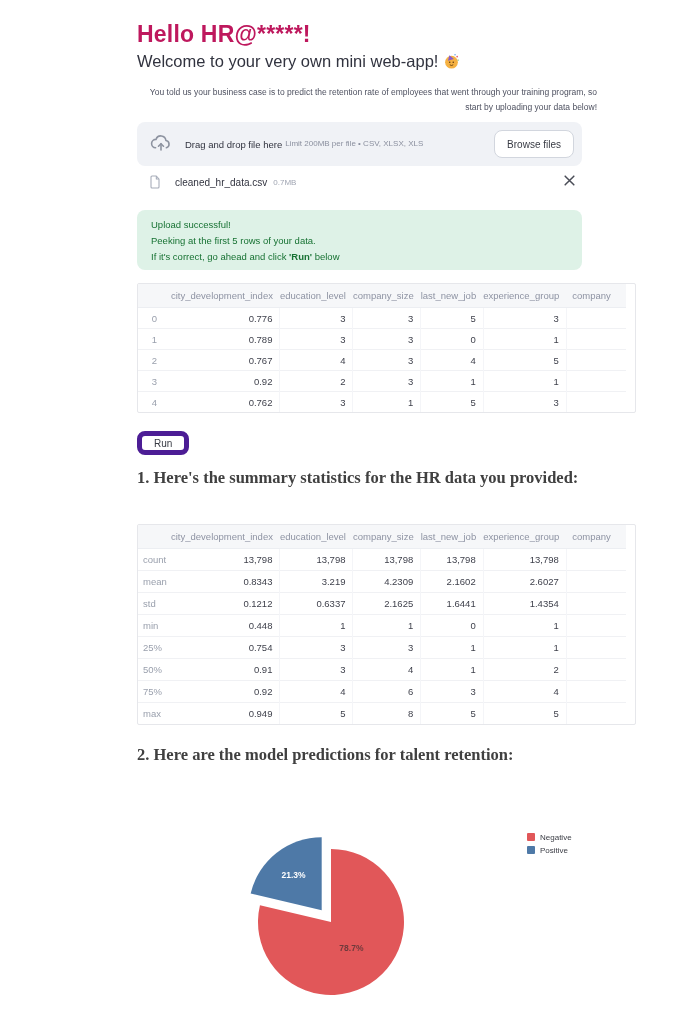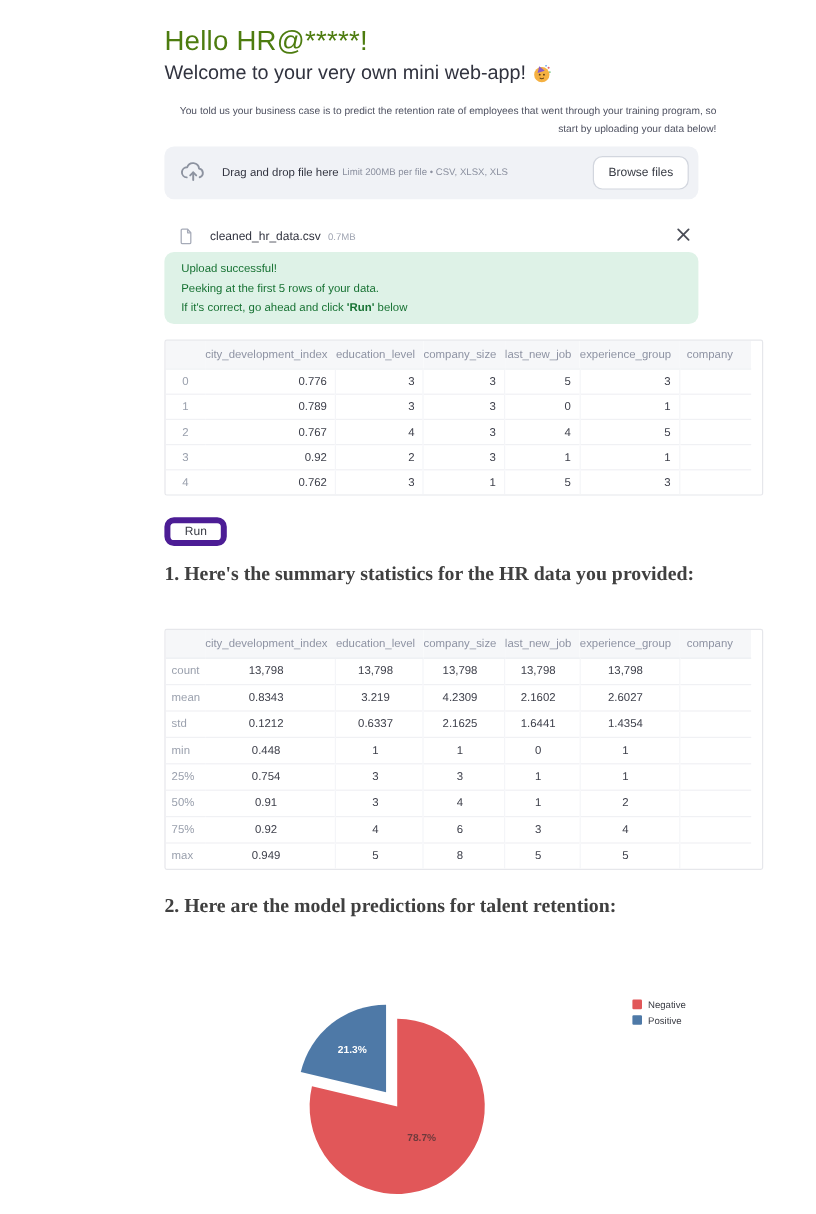--- a/index.html
+++ b/index.html
@@ -2,35 +2,35 @@
 <html><head>
 <meta charset="utf-8">
 <style>
   html,body{margin:0;padding:0;}
   body{
     width:680px;height:1012px;position:relative;background:#ffffff;
     font-family:"Liberation Sans","DejaVu Sans",sans-serif;color:#31333f;overflow:hidden;
   }
   .abs{position:absolute;}
   
-  #app-title{left:137px;top:6px;font-size:23px;font-weight:400;color:#4d7c0f;letter-spacing:.2px;}
+  #app-title{left:137px;top:6px;font-size:23px;font-weight:700;color:#be185d;letter-spacing:.2px;}
   #app-subtitle{left:137px;top:52px;font-size:16.5px;font-weight:500;color:#31333f;display:flex;align-items:center;gap:5px;}
   #app-desc{left:137px;top:85px;width:460px;font-size:8.5px;line-height:15px;color:#4e5160;}
   #app-desc div{white-space:nowrap;text-align:right;}
   
   #dropzone{left:137px;top:122px;width:445px;height:44px;background:#f0f2f6;border-radius:8px;
     display:flex;align-items:center;padding:0 8px 0 12px;box-sizing:border-box;}
   .dz-icon{width:24px;height:24px;margin-right:12px;flex:0 0 auto;}
   .dz-texts{display:flex;flex-direction:row;gap:3px;flex:1 1 auto;}
   .dz-title{font-size:9.5px;color:#31333f;}
   .dz-hint{font-size:8px;color:#8b909f;}
   #browse-btn{background:#ffffff;border:1px solid #d2d6de;border-radius:8px;height:28px;padding:0 12px;
     font-size:10px;color:#383b44;font-family:inherit;cursor:pointer;}
   
-  #file-row{left:137px;top:185px;width:445px;height:24px;display:flex;align-items:center;padding:0 4px 0 10px;box-sizing:border-box;}
+  #file-row{left:137px;top:170px;width:445px;height:24px;display:flex;align-items:center;padding:0 4px 0 10px;box-sizing:border-box;}
   .file-icon{width:16px;height:16px;margin-right:12px;flex:0 0 auto;}
   .file-name{font-size:10px;color:#31333f;}
   .file-size{font-size:8px;color:#a0a5b2;margin-left:6px;}
   #file-remove{margin-left:auto;background:none;border:none;width:18px;height:18px;padding:0;cursor:pointer;}
   
   #alert-success{left:137px;top:210px;width:445px;height:60px;background:#def2e7;border-radius:8px;
     box-sizing:border-box;padding:7px 14px;color:#177233;font-size:9.5px;line-height:16px;}
   
   .df{left:137px;width:499px;overflow:hidden;border:1px solid #e6e7eb;border-radius:2px;box-sizing:border-box;background:#fff;}
   #preview-table{top:283px;height:130px;}
@@ -39,21 +39,21 @@
   .df th{background:#f6f7f9;color:#8e93a3;font-weight:400;height:23px;border-bottom:1px solid #eceef2;
     text-align:right;padding:0 7px 0 0;white-space:nowrap;overflow:hidden;}
   .df th.c-first{padding:0;}
   .df th.c-last{text-align:left;padding:0 0 0 6px;}
   .df td{color:#3d3f4a;text-align:right;padding:0 7px 0 0;border-top:1px solid #f0f1f4;
     border-left:1px solid #f4f5f8;white-space:nowrap;overflow:hidden;}
   .df td.c-first{color:#9aa0ad;border-left:none;padding:0;}
   .df tr td:nth-child(2){border-left:none;}
   .df td.c-last{padding:0 0 0 6px;}
   #preview-table td{height:20px;}
-  #summary-table td{height:21px;text-align:center;}
+  #summary-table td{height:21px;}
   #preview-table td.c-first{text-align:center;}
   #summary-table td.c-first{text-align:left;padding-left:5px;}
   
   #run-btn{left:137px;top:431px;background:#ffffff;border:5px solid #4c1d95;border-radius:8px;height:24px;
     padding:0 12px;font-size:10px;color:#383b44;font-family:inherit;cursor:pointer;}
   .section-h{left:137px;width:452px;font-size:16.5px;font-weight:700;color:#404040;line-height:24px;font-family:Liberation Serif, serif;}
   #section-1{top:466px;}
   #section-2{top:743px;}
   
   #chart{left:137px;top:813px;width:445px;height:199px;}

